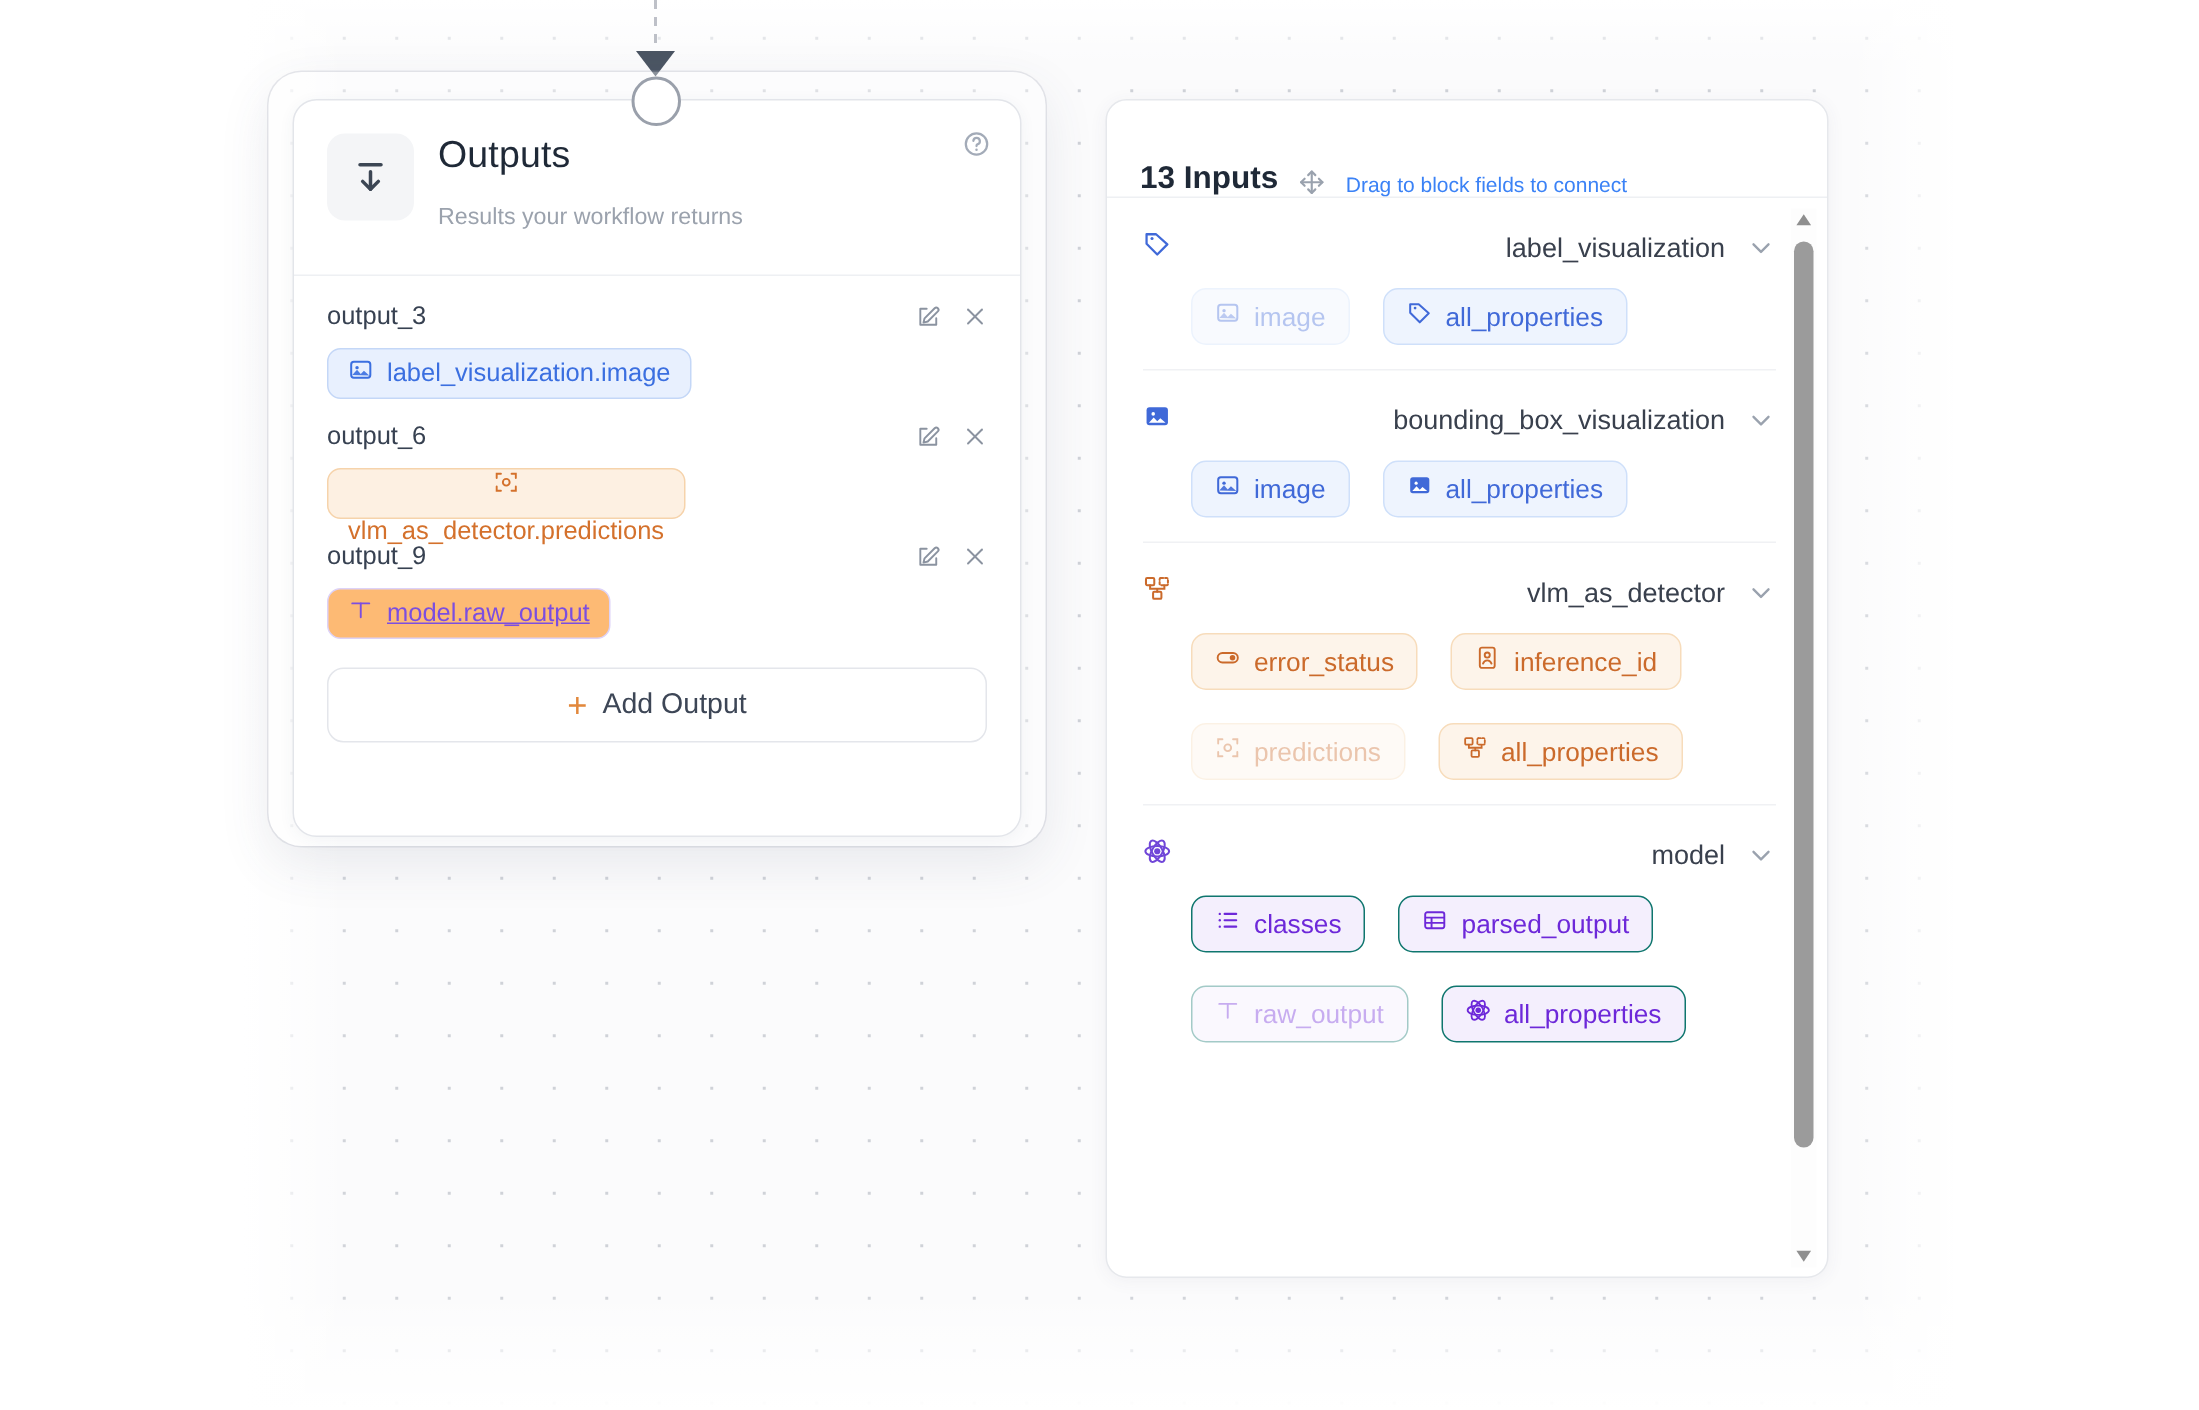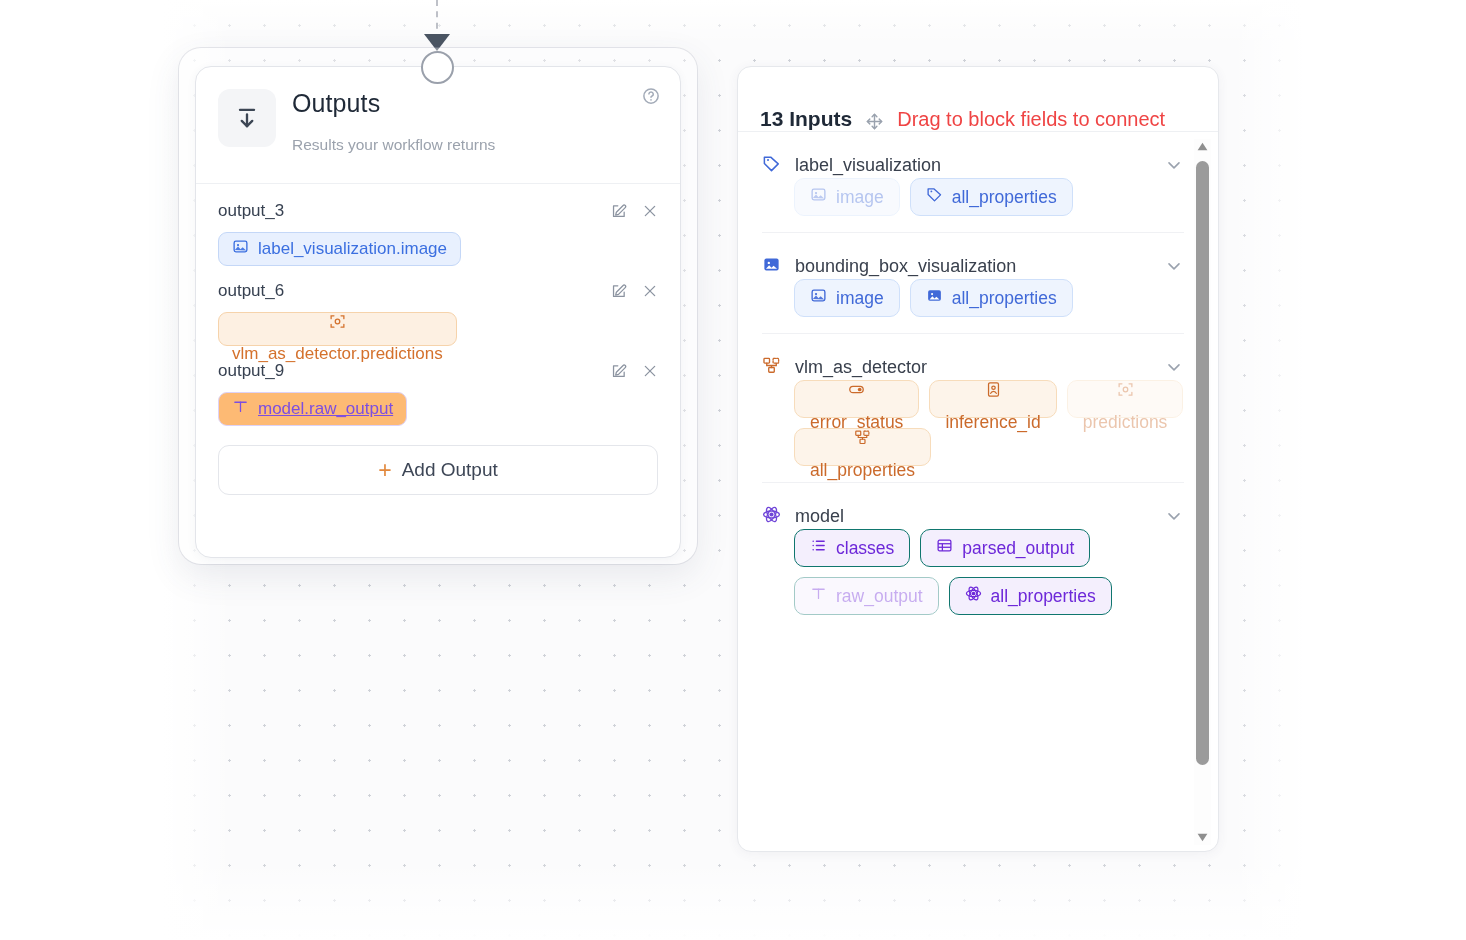--- a/index.html
+++ b/index.html
@@ -205,68 +205,69 @@
     align-items: flex-end;
     gap: 13px;
     border-bottom: 1px solid #eef0f3;
   }
   .panel-count {
     font-size: 21px;
     font-weight: bold;
     color: #1f2937;
   }
   .panel-hint {
-    font-size: 20px;
-    color: #ef4444;
+    font-size: 14px;
+    color: #3b82f6;
   }
   .drag-icon { color: #9aa2ae; display:flex; }
 
   .panel-scroll {
     position: relative;
     height: 721px;
     padding: 0 34px 0 24px;
     overflow: hidden;
   }
 
-  .group { padding: 20px 0 16px 0; border-bottom: 1px solid #f0f1f4; }
+  .group { padding: 20px 0 16px 0; border-bottom: 1px solid #f0f1f4; text-align: right; }
   .group:last-child { border-bottom: none; }
   .group-head {
     display: flex;
     align-items: center;
     gap: 14px;
     height: 26px;
   }
   .group-name {
     font-size: 18px;
     color: #39404d;
     flex: 1;
   }
   .chev { color: #9aa2ae; display: flex; cursor: pointer; }
 
   .group-chips {
     display: flex;
     flex-wrap: wrap;
-    gap: 10px;
+    gap: 22px;
+    margin-top: 14px;
     padding-left: 32px;
   }
   .gchip {
     display: inline-flex;
     align-items: center;
     gap: 9px;
     height: 38px;
     padding: 0 15px;
     border-radius: 10px;
     font-size: 17.5px;
     cursor: pointer;
     white-space: nowrap;
   }
   .gchip.faded { opacity: .38; cursor: default; }
 
   .g-blue   { background:#eef4fe; border:1px solid #cfe0fa; color:#4069d8; }
-  .g-orange { background:#fdf4ea; border:1px solid #f7dcbb; color:#cb6a2b;flex-direction:column; }
+  .g-orange { background:#fdf4ea; border:1px solid #f7dcbb; color:#cb6a2b; }
   .g-purple { background:#f4effd; border:1px solid #0f766e; color:#6d28d9; }
 
   
   .sbar {
     position: absolute;
     right: 7px; top: 72px;
     width: 17px; height: 706px;
     background: #fdfdfd;
   }
   .sbar-arrow {

